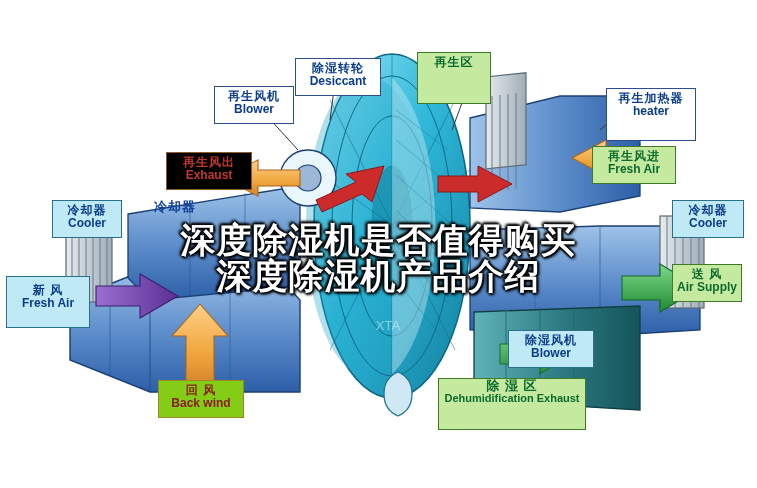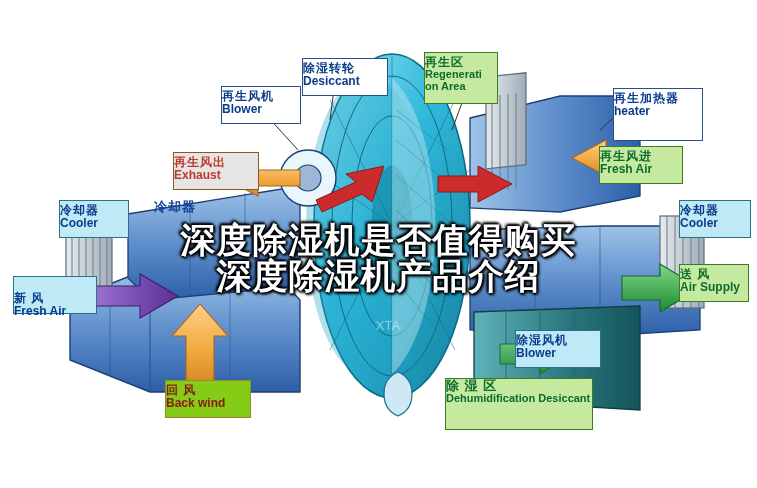--- a/index.html
+++ b/index.html
@@ -9,30 +9,30 @@
     font-family:"Liberation Sans", sans-serif;
     position:relative;
   }
   #stage{position:absolute;left:0;top:0;width:757px;height:488px;}
   #stage svg{position:absolute;left:0;top:0;}
 
   .lbl{
     position:absolute;
     border:1px solid #000;
     box-sizing:border-box;
+    text-align:center;
     line-height:1.08;
     font-family:"Liberation Sans", sans-serif;
     white-space:nowrap;
-    margin-left:7px;
   }
   .lbl .cn{display:block;font-weight:bold;letter-spacing:1px;}
   .lbl .en{display:block;font-family:Liberation Sans, sans-serif;font-weight:bold;}
 
   
-  .t-orange{background:#e5e5e5;color:#C0392B;border-color:#8a5a20;}
+  .t-orange{background:#000000;color:#C0392B;border-color:#8a5a20;}
   .t-orange .en{color:#C0392B;}
   .t-green{background:#C6E9A0;color:#0A6B2E;border-color:#3f7a24;}
   .t-green .en{color:#0A6B2E;}
   .t-cyan{background:#BFE9F5;color:#0B3C8C;border-color:#2a6f8c;}
   .t-cyan .en{color:#0B3C8C;}
   .t-yellow{background:#84cc16;color:#8a1a1a;border-color:#9a8a20;}
   .t-yellow .en{color:#8a1a1a;}
   .t-white{background:#ffffff;color:#0B3C8C;border-color:#2a4f8c;}
   .t-white .en{color:#0B3C8C;}
 
@@ -223,21 +223,20 @@
   <span class="en">Desiccant</span>
 </div>
 
 <div class="lbl t-white" style="left:214px;top:86px;width:80px;height:38px;padding-top:3px;font-size:12px;">
   <span class="cn">再生风机</span>
   <span class="en">Blower</span>
 </div>
 
 <div class="lbl t-green" style="left:417px;top:52px;width:74px;height:52px;padding-top:3px;font-size:12px;white-space:normal;">
   <span class="cn">再生区</span>
-  <span class="en" style="white-space:normal;font-size:11px;">Regenerati on Area</span>
 </div>
 
 <div class="lbl t-white" style="left:606px;top:88px;width:90px;height:53px;padding-top:3px;font-size:12px;">
   <span class="cn">再生加热器</span>
   <span class="en">heater</span>
 </div>
 
 <div class="lbl t-orange" style="left:166px;top:152px;width:86px;height:38px;padding-top:3px;font-size:12px;">
   <span class="cn">再生风出</span>
   <span class="en">Exhaust</span>
@@ -255,21 +254,21 @@
 
 <div class="plain c-blue" style="left:140px;top:198px;width:70px;font-size:13px;">
   <span class="cn">冷却器</span>
 </div>
 
 <div class="lbl t-cyan" style="left:672px;top:200px;width:72px;height:38px;padding-top:3px;font-size:12px;">
   <span class="cn">冷却器</span>
   <span class="en">Cooler</span>
 </div>
 
-<div class="lbl t-cyan" style="left:6px;top:276px;width:84px;height:38px;padding-top:15px;font-size:12px;">
+<div class="lbl t-cyan" style="left:6px;top:276px;width:84px;height:52px;padding-top:7px;font-size:12px;">
   <span class="cn">新  风</span>
   <span class="en">Fresh Air</span>
 </div>
 
 <div class="lbl t-green" style="left:672px;top:264px;width:70px;height:38px;padding-top:3px;font-size:12px;">
   <span class="cn">送  风</span>
   <span class="en">Air Supply</span>
 </div>
 
 <div class="lbl t-cyan" style="left:508px;top:330px;width:86px;height:38px;padding-top:3px;font-size:12px;">
@@ -277,21 +276,21 @@
   <span class="en">Blower</span>
 </div>
 
 <div class="lbl t-yellow" style="left:158px;top:380px;width:86px;height:38px;padding-top:3px;font-size:12px;">
   <span class="cn">回  风</span>
   <span class="en">Back wind</span>
 </div>
 
 <div class="lbl t-green" style="left:438px;top:378px;width:148px;height:52px;font-size:13px;white-space:normal;">
   <span class="cn">除 湿 区</span>
-  <span class="en" style="white-space:normal;font-size:11px;">Dehumidification Desiccant</span>
+  <span class="en" style="white-space:normal;font-size:11px;">Dehumidification Exhaust</span>
 </div>
 
 <div id="overlay-title">
   <span>深度除湿机是否值得购买</span>
   <span>深度除湿机产品介绍</span>
 </div>
 
 </div>
 
 </body></html>

